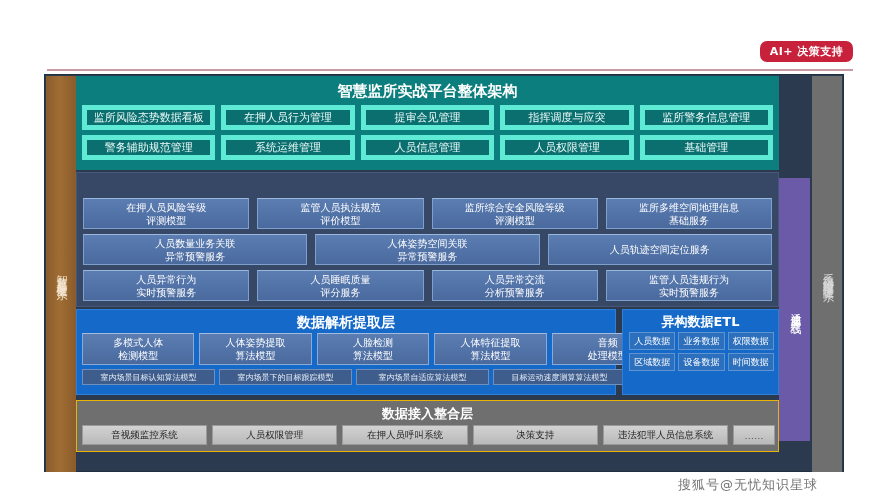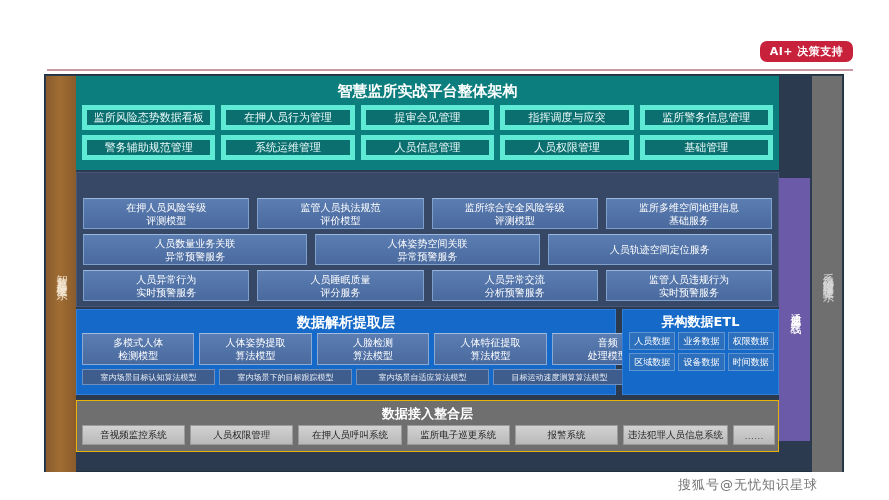--- a/index.html
+++ b/index.html
@@ -271,22 +271,21 @@
         <div class="etl-box">时间数据</div>
       </div>
     </div>
 
     <div id="access-layer">
       <div class="layer-title">数据接入整合层</div>
       <div class="access-row">
         <div class="access-box flexible">音视频监控系统</div>
         <div class="access-box flexible">人员权限管理</div>
         <div class="access-box flexible">在押人员呼叫系统</div>
-        <div class="access-box flexible">监所电子巡更系统</div>
-        <div class="access-box flexible">报警系统</div>
+        <div class="access-box flexible">决策支持</div>
         <div class="access-box flexible">违法犯罪人员信息系统</div>
         <div class="access-box dots">……</div>
       </div>
     </div>
 
   </div>
 
   <div id="bus-bar">通信服务总线</div>
 </div>
 

